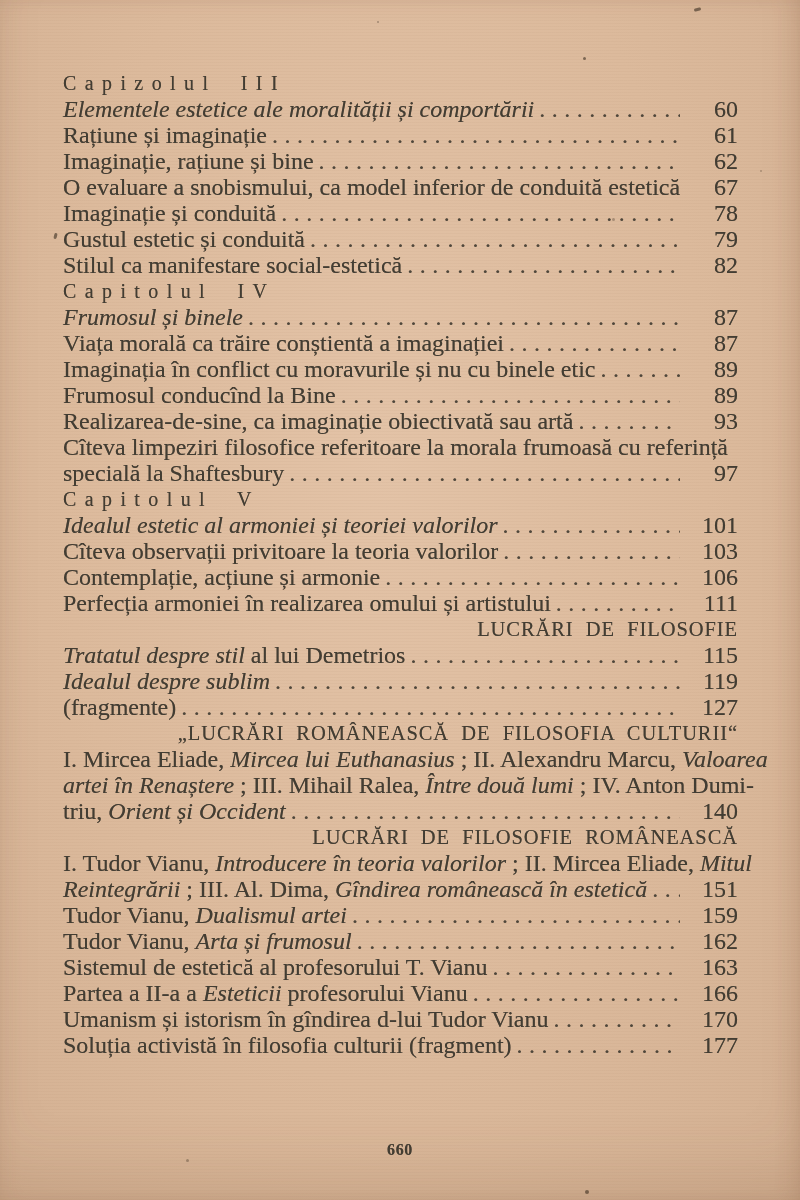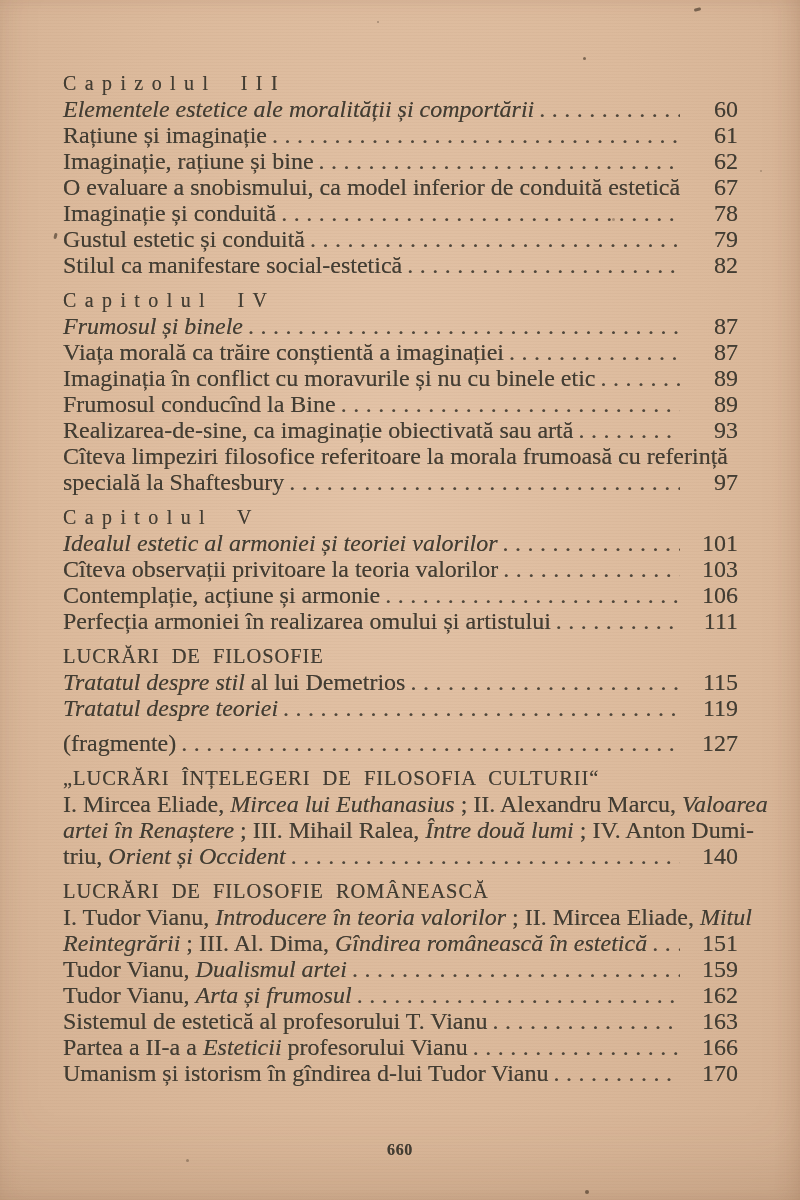--- a/index.html
+++ b/index.html
@@ -16,33 +16,33 @@
   }
   .page::after { 
     content:""; position:absolute; inset:0; pointer-events:none;
     box-shadow:
       inset 0 -46px 70px -30px rgba(110,70,45,.18),
       inset -16px 0 22px -12px rgba(110,70,45,.16),
       inset 14px 0 26px -16px rgba(110,70,45,.10),
       inset 0 18px 30px -22px rgba(110,70,45,.08);
   }
   .toc { position:absolute; left:63px; right:62px; top:70px; }
-  .section + .section { margin-top: 9px; }
+  .section + .section { }
   .row { display:flex; align-items:baseline; font-size:24px; line-height:26px; }
   .txt { white-space:nowrap; }
   .txt em { font-style: italic; }
   .leader { flex:1 1 auto; min-width:0; overflow:hidden; white-space:nowrap;
             opacity:.92; }
   .leader::before {
     content:"..................................................................................................";
     letter-spacing: 6.5px; margin-left: 5px;
   }
   .pg { min-width:48px; text-align:right; padding-left:10px; white-space:nowrap; }
   .h-spaced { font-size:20px; line-height:26px; letter-spacing:.42em; word-spacing:.55em; white-space:nowrap; }
-  .h-caps   { font-size:20.5px; line-height:26px; letter-spacing:.045em; word-spacing:.3em; white-space:nowrap; }
+  .h-caps   { font-size:20.5px; line-height:26px; letter-spacing:.045em; word-spacing:.3em; white-space:nowrap;text-align:right; }
   .toc, .folio { text-shadow: 0 0 .5px rgba(60,48,36,.55); }
   .folio { position:absolute; top:1141px; left:0; right:0; text-align:center;
            font-size:16px; font-weight:700; letter-spacing:.04em; }
   .sp { position:absolute; background:rgba(58,46,34,.6); border-radius:50%; pointer-events:none; }
 </style>
 </head>
 <body>
 
 <div class="page">
   <main id="toc" class="toc">
@@ -144,34 +144,34 @@
         </div>
       </div>
       <div class="section">
         <div class="h-caps">LUCRĂRI DE FILOSOFIE</div>
         <div class="row">
           <span class="txt"><em>Tratatul despre stil</em><span> al lui Demetrios</span></span>
           <span class="leader"></span>
           <span class="pg">115</span>
         </div>
         <div class="row">
-          <span class="txt"><em>Tratatul despre teoriei</em></span>
+          <span class="txt"><em>Idealul despre sublim</em></span>
           <span class="leader"></span>
           <span class="pg">119</span>
         </div>
       </div>
       <div class="section">
         <div class="row">
           <span class="txt"><span>(fragmente)</span></span>
           <span class="leader"></span>
           <span class="pg">127</span>
         </div>
       </div>
       <div class="section">
-        <div class="h-caps">„LUCRĂRI ÎNȚELEGERI DE FILOSOFIA CULTURII“</div>
+        <div class="h-caps">„LUCRĂRI ROMÂNEASCĂ DE FILOSOFIA CULTURII“</div>
         <div class="row">
           <span class="txt"><span>I. Mircea Eliade, </span><em>Mircea lui Euthanasius</em><span> ; II. Alexandru Marcu, </span><em>Valoarea</em></span>
         </div>
         <div class="row">
           <span class="txt"><em>artei în Renaștere</em><span> ; III. Mihail Ralea, </span><em>Între două lumi</em><span> ; IV. Anton Dumi-</span></span>
         </div>
         <div class="row">
           <span class="txt"><span>triu, </span><em>Orient și Occident</em></span>
           <span class="leader"></span>
           <span class="pg">140</span>
@@ -204,20 +204,25 @@
         </div>
         <div class="row">
           <span class="txt"><span>Partea a II-a a </span><em>Esteticii</em><span> profesorului Vianu</span></span>
           <span class="leader"></span>
           <span class="pg">166</span>
         </div>
         <div class="row">
           <span class="txt"><span>Umanism și istorism în gîndirea d-lui Tudor Vianu</span></span>
           <span class="leader"></span>
           <span class="pg">170</span>
+        </div>
+        <div class="row">
+          <span class="txt"><span>Soluția activistă în filosofia culturii (fragment)</span></span>
+          <span class="leader"></span>
+          <span class="pg">177</span>
         </div>
       </div>
     </main>
   <div class="folio">660</div>
 
   <i class="sp" style="left:694px;top:8px;width:7px;height:3px;border-radius:2px;transform:rotate(-12deg)"></i>
   <i class="sp" style="left:583px;top:57px;width:3px;height:3px"></i>
   <i class="sp" style="left:377px;top:21px;width:2px;height:2px;opacity:.6"></i>
   <i class="sp" style="left:54px;top:233px;width:3px;height:6px;border-radius:2px;transform:rotate(14deg)"></i>
   <i class="sp" style="left:612px;top:218px;width:3px;height:3px;opacity:.55"></i>

